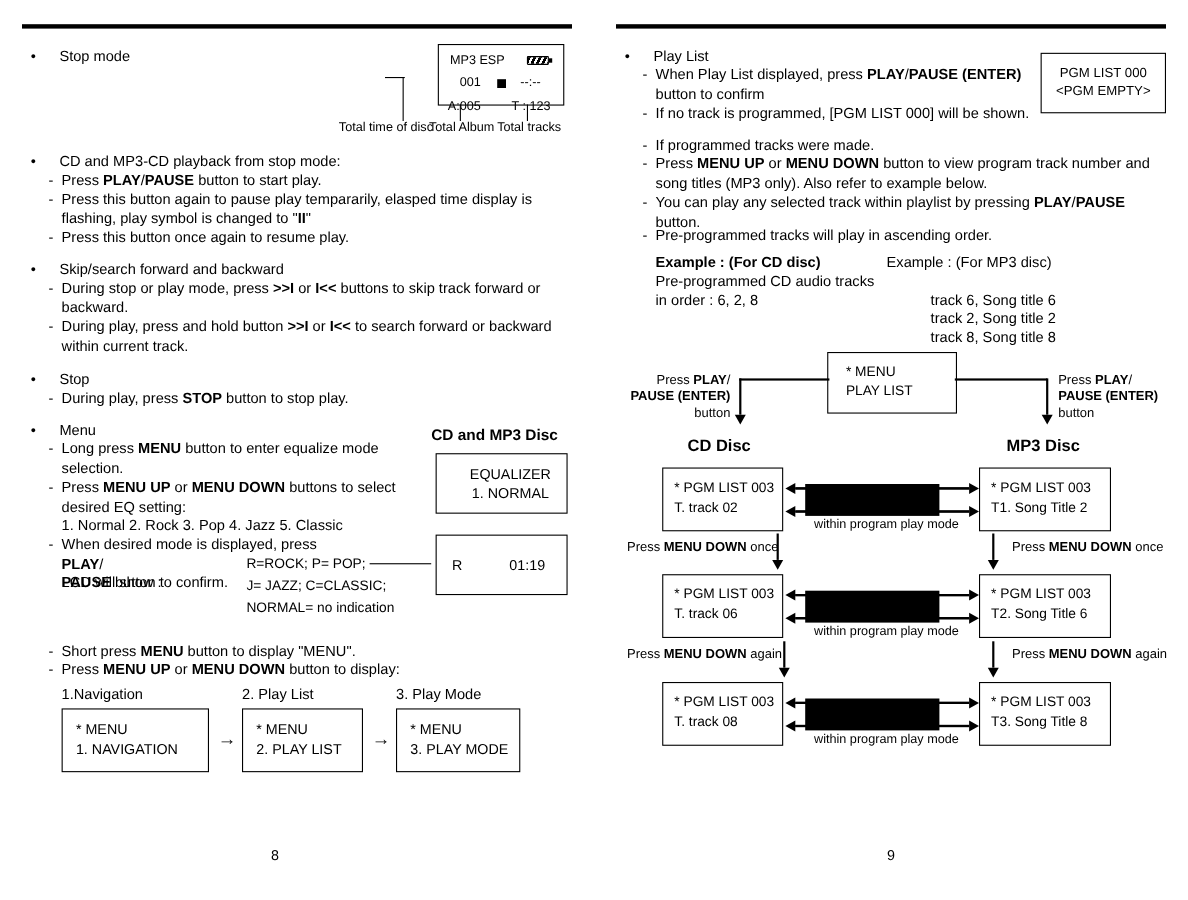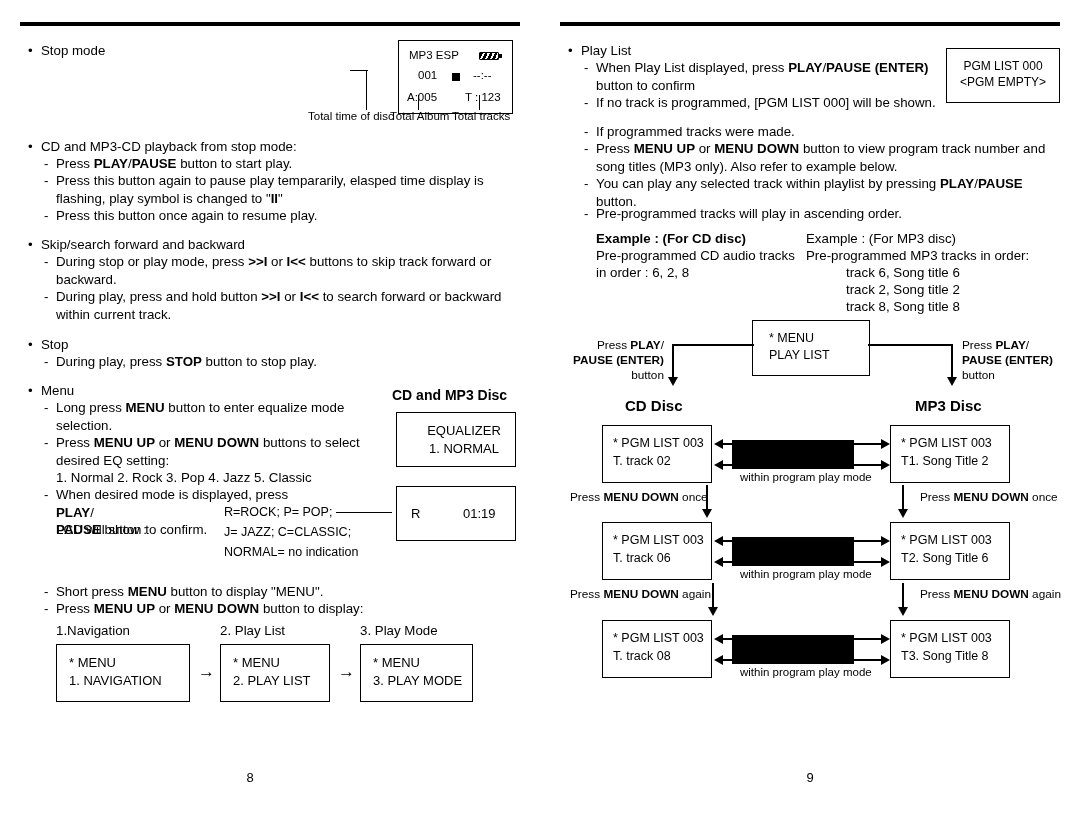--- a/index.html
+++ b/index.html
@@ -15,21 +15,21 @@
   .page { position:absolute; top:0; left:0; width:1080px; height:818px; }
   .col { position:absolute; top:0; width:520px; height:818px; }
   .col-left  { left:20px; }
   .col-right { left:560px; }
 
   .rule { position:absolute; top:22px; left:0; width:500px; height:4px; background:#000; }
 
   
   .bullet { position:absolute; font-size:13.3px; line-height:17.5px; }
   .bullet .b-mark { position:absolute; left:0; top:0; }
-  .bullet .b-text { display:block; margin-left:13px; }
+  .bullet .b-text { display:block; margin-left:26px; }
   .dash { position:absolute; font-size:13.3px; line-height:17.5px; }
   .dash .d-mark { position:absolute; left:0; top:0; }
   .dash .d-text { display:block; margin-left:12px; }
   .plain { position:absolute; font-size:13.3px; line-height:17.5px; }
   b, .bold { font-weight:bold; }
 
   
   .lcd {
     position:absolute; border:1.5px solid #000; background:#fff;
     font-size:11.5px; line-height:1.1;
@@ -105,21 +105,21 @@
 
   <div class="col col-left">
     <div class="rule"></div>
 
     <div class="bullet" style="top:42px; left:8px; width:200px;">
       <span class="b-mark">•</span>
       <span class="b-text">Stop mode</span>
     </div>
 
 
-    <div class="lcd" style="top:40px; left:378px; width:115px; height:74px;">
+    <div class="lcd" style="top:40px; left:378px; width:115px; height:56px;">
       <span class="lcd-line" style="top:8px; left:10px;">MP3 ESP</span>
       <span class="lcd-line" style="top:8px; left:80px;"><span class="batt"></span></span>
       <span class="lcd-line" style="top:28px; left:19px;">001</span>
       <span class="lcd-line" style="top:29px; left:53px;"><span class="sq"></span></span>
       <span class="lcd-line" style="top:28px; left:74px;">--:--</span>
       <span class="lcd-line" style="top:50px; left:8px;">A:005</span>
       <span class="lcd-line" style="top:50px; left:66px;">T : 123</span>
     </div>
 
     <div class="hline" style="top:70px; left:330px; width:18px;"></div>
@@ -278,21 +278,20 @@
     <div class="dash" style="top:205px; left:24px; width:440px;">
       <span class="d-mark">-</span>
       <span class="d-text">Pre-programmed tracks will play in ascending order.</span>
     </div>
 
     <div class="plain" style="top:230px; left:36px;font-weight:bold;">Example : (For CD disc)</div>
     <div class="plain" style="top:247px; left:36px;">Pre-programmed CD audio tracks</div>
     <div class="plain" style="top:264px; left:36px;">in order : 6, 2, 8</div>
 
     <div class="plain" style="top:230px; left:246px;">Example : (For MP3 disc)</div>
-    <div class="plain" style="top:247px; left:246px;">Pre-programmed MP3 tracks in order:</div>
     <div class="plain" style="top:264px; left:286px;">track 6, Song title 6</div>
     <div class="plain" style="top:281px; left:286px;">track 2, Song title 2</div>
     <div class="plain" style="top:298px; left:286px;">track 8, Song title 8</div>
 
     <div class="mbox" style="top:320px; left:192px; width:118px; height:56px; padding-left:16px; font-size:12.5px;">
       <div>* MENU</div>
       <div>PLAY LIST</div>
     </div>
 
     <div class="hline" style="top:344px; left:112px; width:82px; height:2px;"></div>

